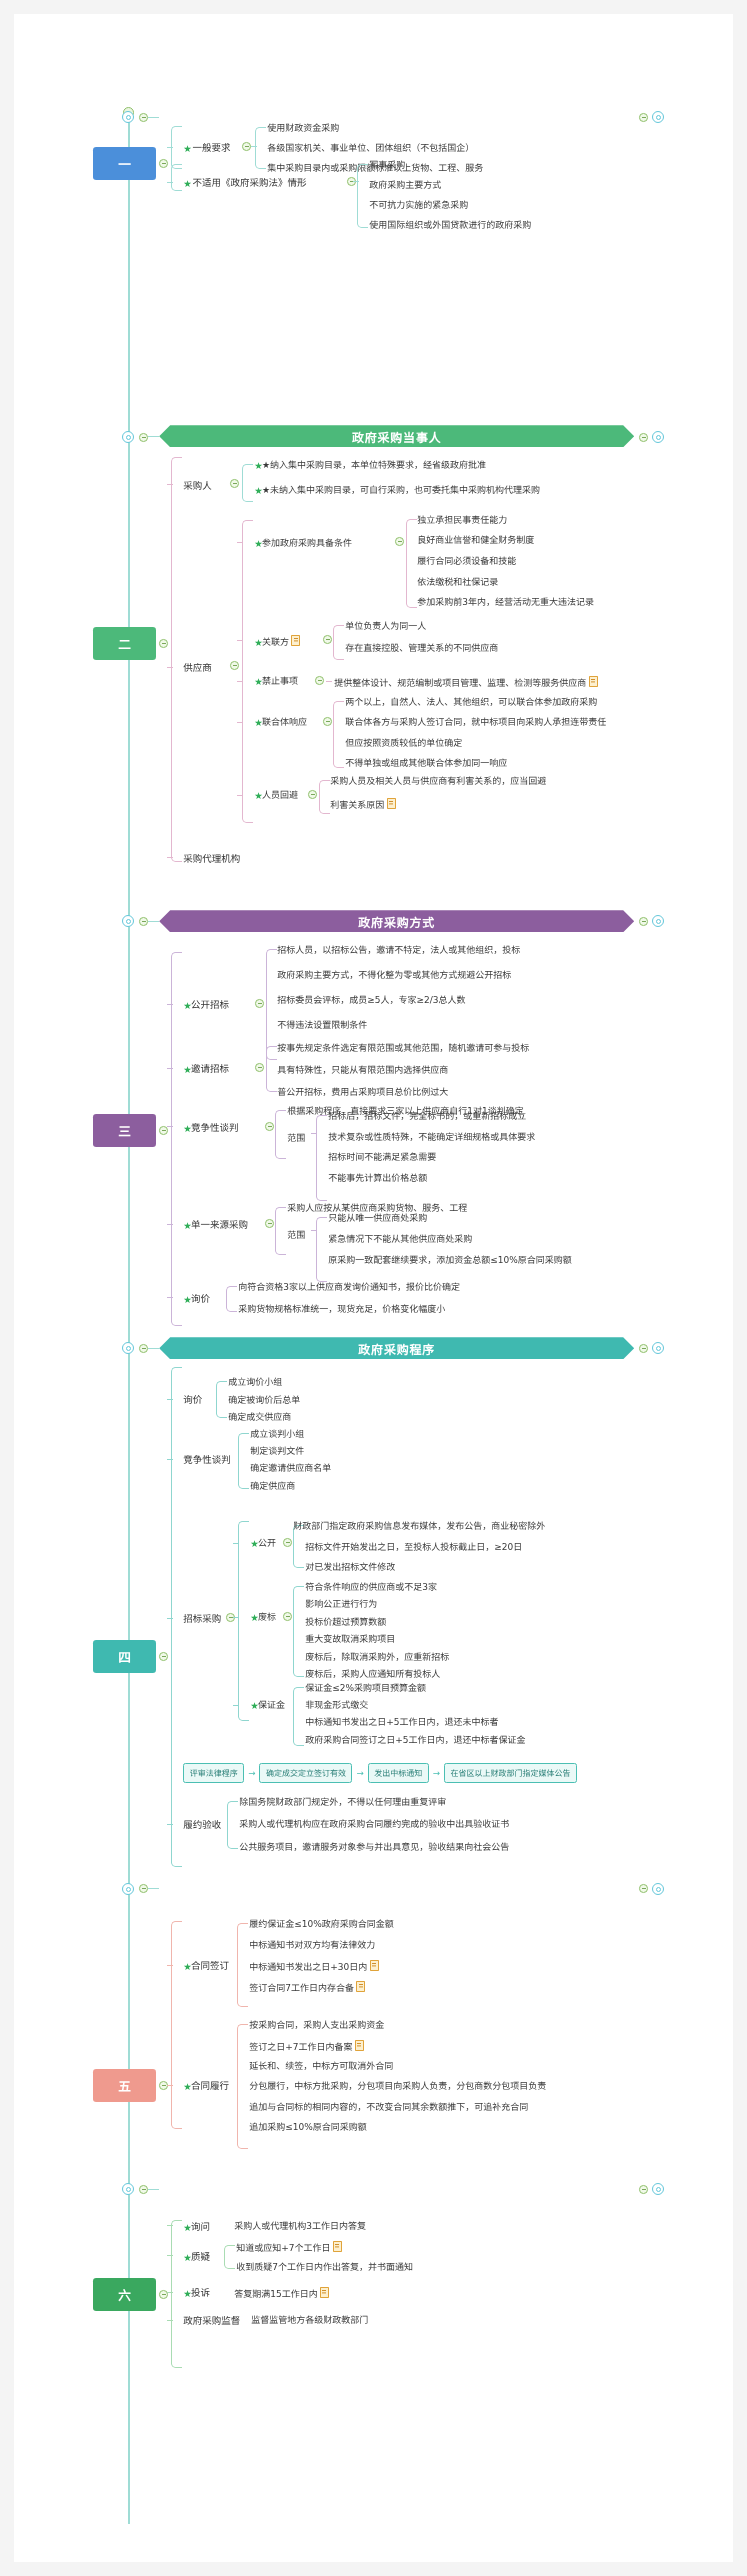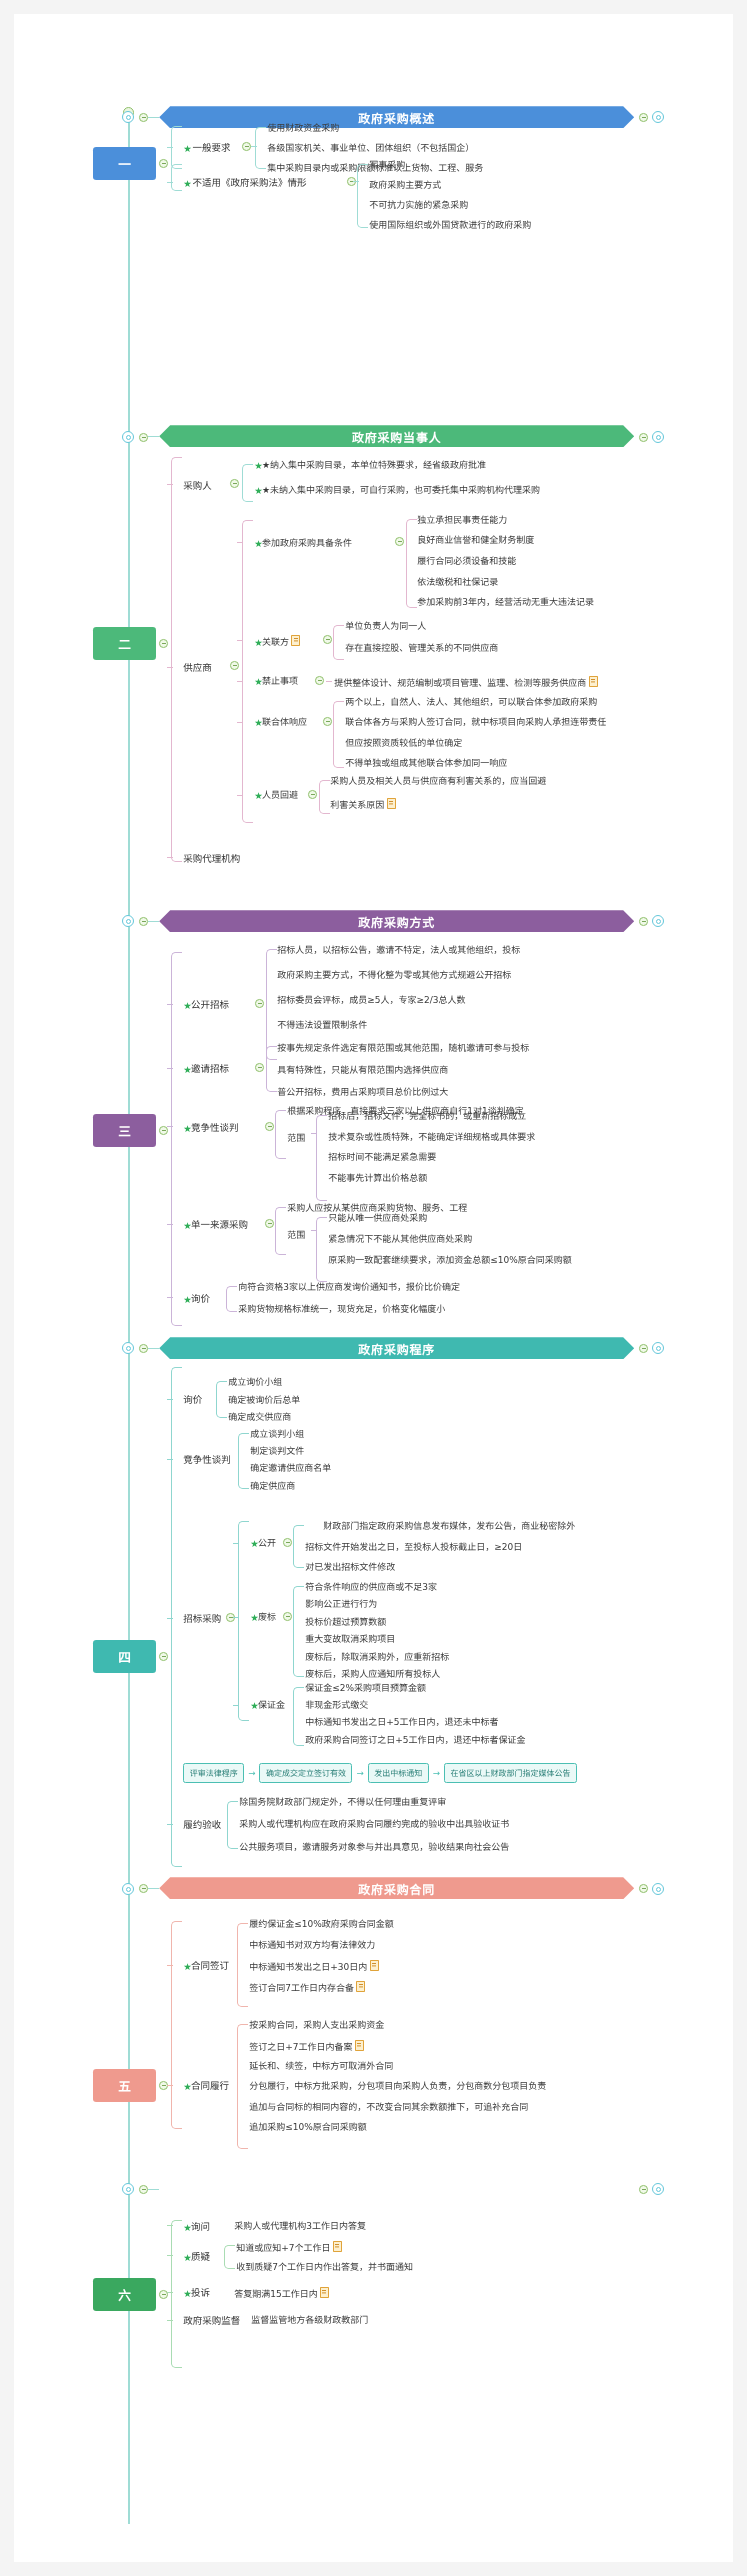--- a/index.html
+++ b/index.html
@@ -78,23 +78,20 @@
 <div id="page">
   <div id="canvas">
 
 
     <div class="trunk"></div>
     <div class="trunk-cap"></div>
 
     <div class="sec-node-l" style="left:108px;top:97px"></div>
     <div class="mini" style="left:125px;top:99px"></div>
     <div class="connector" style="left:134px;top:103px;width:11px"></div>
-    <div class="sec-bar" style="top:92px;background:#4b8fda;left:145px;width:475px">
-      <span>政府采购概述</span>
-    </div>
     <div class="mini" style="left:625px;top:99px"></div>
     <div class="sec-node-r" style="left:638px;top:97px"></div>
 
     <div class="num-box" style="top:133px;background:#4b8fda">
       <span>一</span>
     </div>
     <div class="mini" style="left:145px;top:145px"></div>
 
     <div class="brace" style="left:157px;top:112px;width:9.5px;height:41px"></div>
     <div class="tick" style="left:153px;top:133px"></div>
@@ -317,21 +314,21 @@
     <div class="node l2" style="left:169px;top:1599px">招标采购</div>
     <div class="mini" style="left:212px;top:1599px"></div>
     <div class="brace teal" style="left:224px;top:1507px;width:9.5px;height:198px"></div>
 
     <div class="tick teal" style="left:219px;top:1529px"></div>
     <div class="node l3" style="left:236px;top:1524px">
       <span class="star">★</span><span style="margin-left:-1.6px">公开</span>
     </div>
     <div class="mini" style="left:269px;top:1524px"></div>
     <div class="brace teal" style="left:279px;top:1511px;width:9.5px;height:41px"></div>
-    <div class="node l3" style="left:309px;top:1507px">财政部门指定政府采购信息发布媒体，发布公告，商业秘密除外</div>
+    <div class="node l3" style="left:279px;top:1507px">财政部门指定政府采购信息发布媒体，发布公告，商业秘密除外</div>
     <div class="node l3" style="left:291px;top:1528px">招标文件开始发出之日，至投标人投标截止日，≥20日</div>
     <div class="node l3" style="left:291px;top:1548px">对已发出招标文件修改</div>
 
     <div class="tick teal" style="left:219px;top:1603px"></div>
     <div class="node l3" style="left:236px;top:1598px">
       <span class="star">★</span><span style="margin-left:-1.6px">废标</span>
     </div>
     <div class="mini" style="left:269px;top:1598px"></div>
     <div class="brace teal" style="left:279px;top:1572px;width:9.5px;height:89px"></div>
     <div class="node l3" style="left:291px;top:1568px">符合条件响应的供应商或不足3家</div>
@@ -364,23 +361,20 @@
     <div class="tick teal" style="left:153px;top:1810px"></div>
     <div class="node l2" style="left:169px;top:1805px">履约验收</div>
     <div class="brace teal" style="left:213px;top:1787px;width:9.5px;height:46px"></div>
     <div class="node l3" style="left:225px;top:1783px">除国务院财政部门规定外，不得以任何理由重复评审</div>
     <div class="node l3" style="left:225px;top:1805px">采购人或代理机构应在政府采购合同履约完成的验收中出具验收证书</div>
     <div class="node l3" style="left:225px;top:1828px">公共服务项目，邀请服务对象参与并出具意见，验收结果向社会公告</div>
 
     <div class="sec-node-l" style="left:108px;top:1869px"></div>
     <div class="mini" style="left:125px;top:1870px"></div>
     <div class="connector" style="left:134px;top:1874px;width:11px"></div>
-    <div class="sec-bar" style="top:1863px;background:#ef9a8e;left:145px;width:475px">
-      <span>政府采购合同</span>
-    </div>
     <div class="mini" style="left:625px;top:1870px"></div>
     <div class="sec-node-r" style="left:638px;top:1869px"></div>
 
     <div class="num-box" style="top:2055px;background:#ef9a8e">
       <span>五</span>
     </div>
     <div class="mini" style="left:145px;top:2067px"></div>
 
     <div class="brace red" style="left:157px;top:1907px;width:9.5px;height:206px"></div>
 

